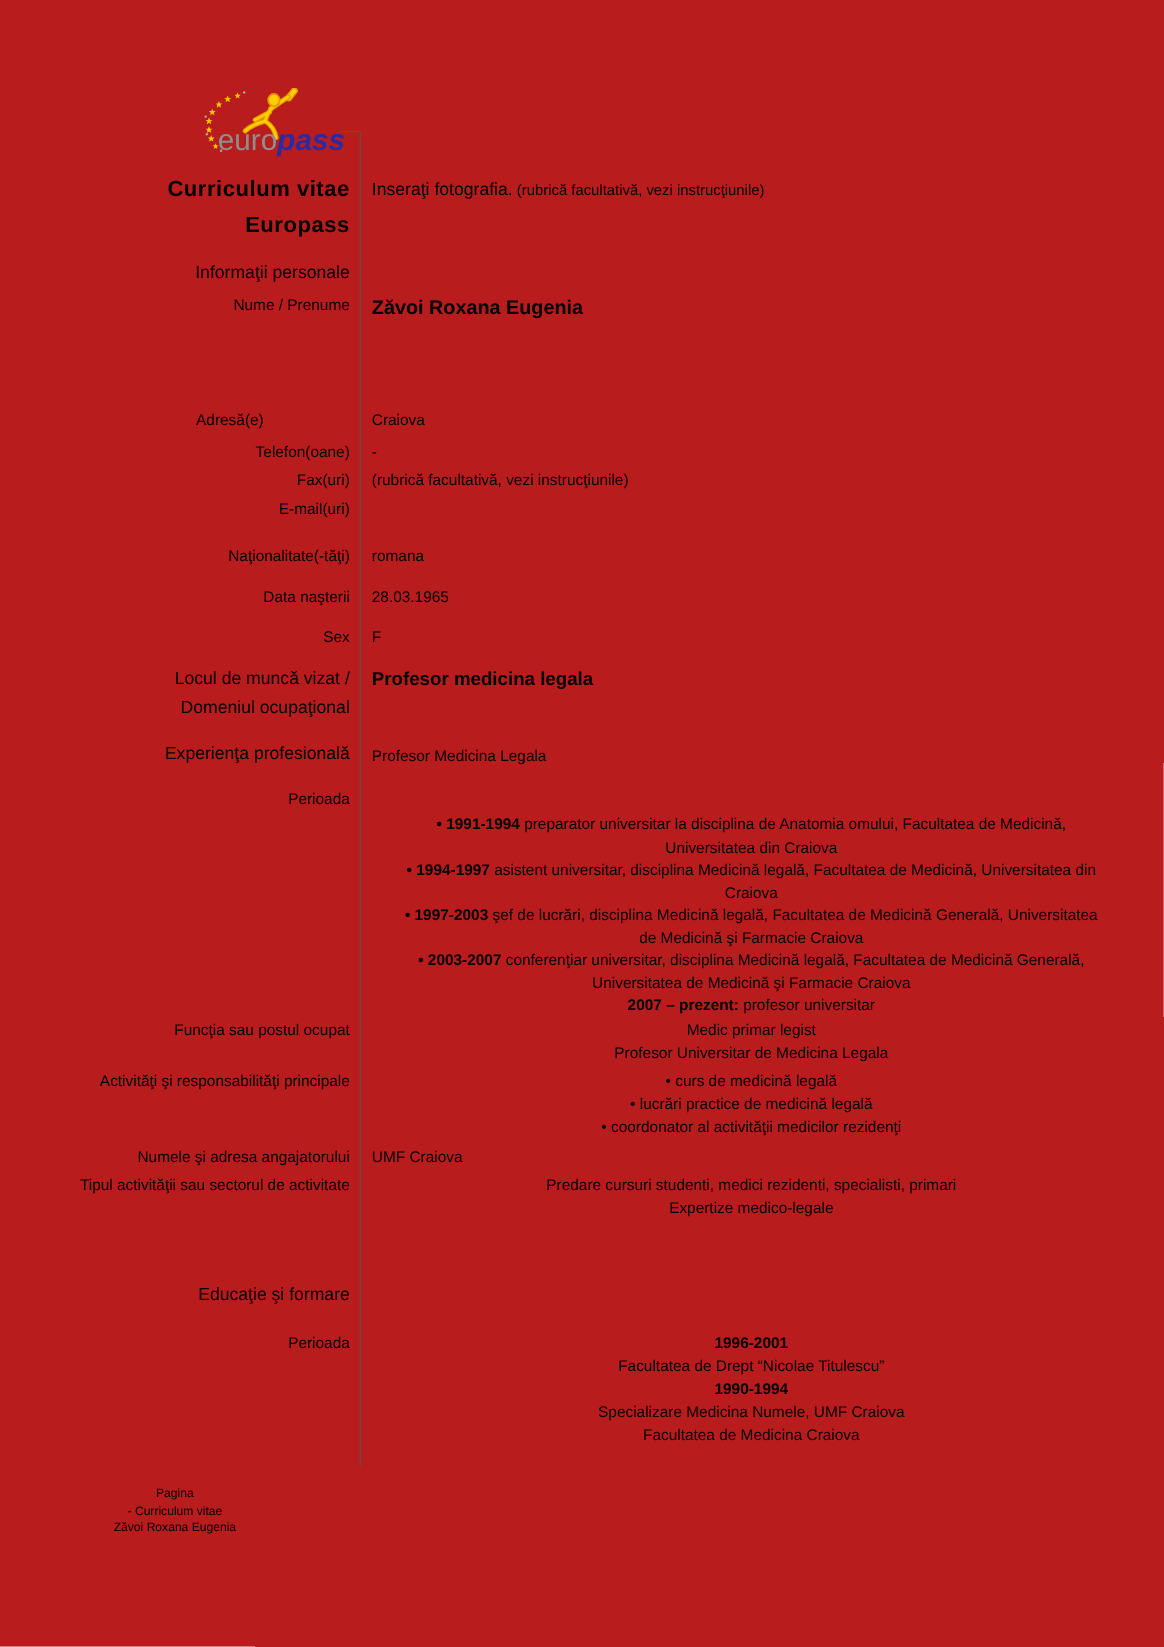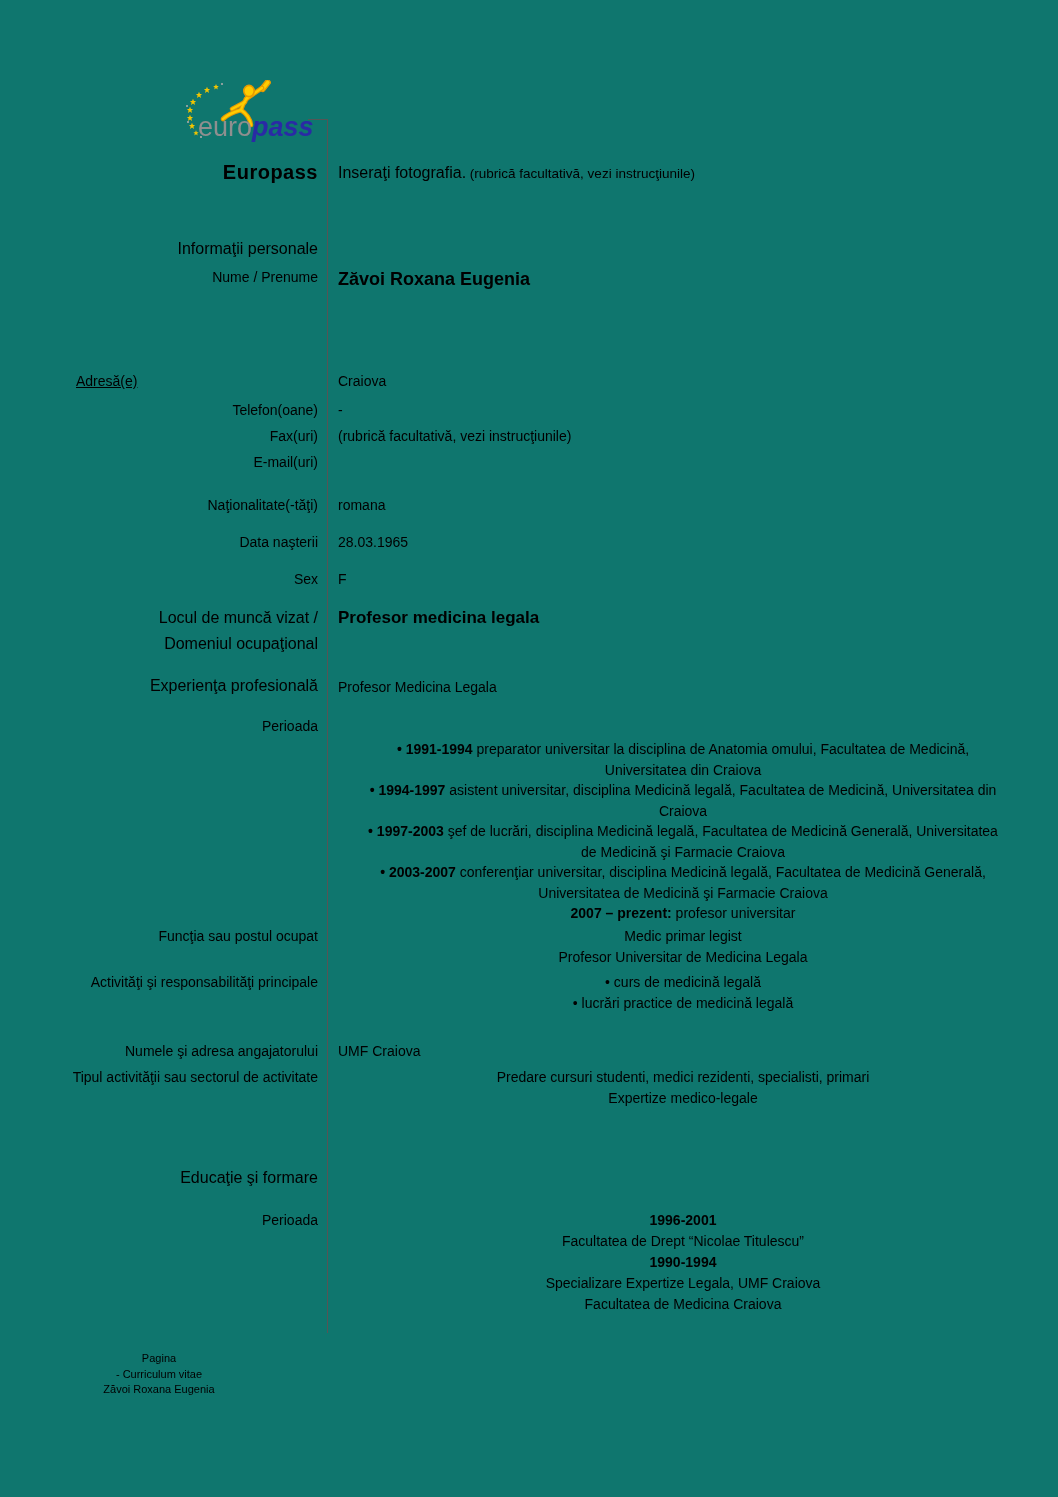--- a/index.html
+++ b/index.html
@@ -1,25 +1,25 @@
 <!DOCTYPE html>
 <html><head>
 <meta charset="utf-8">
 <style>
   html,body { margin:0; padding:0; background:#fff; }
   .page {
-    position:relative; width:1058px; height:1497px; background:#0f766e;
+    position:relative; width:1058px; height:1497px; background:#b91c1c;
     font-family:"Liberation Sans","DejaVu Sans",sans-serif; color:#000;
     overflow:hidden;
   }
   .vline { position:absolute; left:327px; top:119px; width:1px; height:1214px; background:#555; }
   .hline { position:absolute; left:308px; top:119px; width:19px; height:1px; background:#555; }
   .row { position:absolute; left:0; width:1058px; }
   .lab { position:absolute; left:0; top:0; width:318px; text-align:right; font-size:14px; line-height:20.5px; }
-  .lab.left { text-align:left; padding-left:76px; box-sizing:border-box;text-decoration:underline; }
+  .lab.left { text-align:center; padding-left:100px; box-sizing:border-box; }
   .lab.h { font-weight:normal; font-size:16px; line-height:26px; }
   .val { position:absolute; left:338px; top:0; width:690px; font-size:14px; line-height:20.5px; }
   .val.big { font-weight:bold; font-size:18px; line-height:24px; }
   .val.jobtitle { font-weight:bold; font-size:17px; line-height:26px; }
   .val.lh21 .tline { line-height:21px; }
   .b { font-weight:bold; }
   .title { position:absolute; top:156px; left:0; width:318px; text-align:right;
            font-size:20px; font-weight:bold; line-height:33px; letter-spacing:0.5px; }
   .photo-note { position:absolute; top:163px; left:338px; width:700px; font-size:16px; line-height:20px; }
   .photo-note .small { font-size:13.5px; }
@@ -74,20 +74,21 @@
       <ellipse cx="66" cy="11" rx="5.2" ry="5.6" fill="#ffcc00" stroke="#e69a00" stroke-width="1.6"></ellipse>
     </g>
 
     <text x="15" y="56" font-size="27" fill="#8f8f8f"><tspan>euro</tspan><tspan font-weight="bold" font-style="italic" fill="#2a2aa5">pass</tspan></text>
   </svg>
 
   <div class="hline"></div>
   <div class="vline"></div>
 
   <div class="title">
+    <div>Curriculum vitae</div>
     <div>Europass</div>
   </div>
 
   <div class="photo-note"><span>Inseraţi fotografia.</span><span class="small"> (rubrică facultativă, vezi instrucţiunile)</span></div>
 
   <div class="row" style="top:236px">
     <div class="lab h">Informaţii personale</div>
   </div>
 
   <div class="row" style="top:267px">
@@ -167,20 +168,21 @@
         <div class="tline"><span>Medic primar legist</span></div>
         <div class="tline"><span>Profesor Universitar de Medicina Legala</span></div>
       </div>
   </div>
 
   <div class="row" style="top:972px">
     <div class="lab">Activităţi şi responsabilităţi principale</div>
     <div class="val lh21">
         <div class="tline"><span>• curs de medicină legală</span></div>
         <div class="tline"><span>• lucrări practice de medicină legală</span></div>
+        <div class="tline"><span>• coordonator al activităţii medicilor rezidenţi</span></div>
       </div>
   </div>
 
   <div class="row" style="top:1041px">
     <div class="lab">Numele şi adresa angajatorului</div>
     <div class="val">UMF Craiova</div>
   </div>
 
   <div class="row" style="top:1067px">
     <div class="lab">Tipul activităţii sau sectorul de activitate</div>
@@ -193,21 +195,21 @@
   <div class="row" style="top:1165px">
     <div class="lab h">Educaţie şi formare</div>
   </div>
 
   <div class="row" style="top:1210px">
     <div class="lab">Perioada</div>
     <div class="val lh21">
         <div class="tline"><span class="b">1996-2001</span><span></span></div>
         <div class="tline"><span>Facultatea de Drept “Nicolae Titulescu”</span></div>
         <div class="tline"><span class="b">1990-1994</span><span></span></div>
-        <div class="tline"><span>Specializare Expertize Legala, UMF Craiova</span></div>
+        <div class="tline"><span>Specializare Medicina Numele, UMF Craiova</span></div>
         <div class="tline"><span>Facultatea de Medicina Craiova</span></div>
       </div>
   </div>
 
   <div class="footer">
     <div>Pagina</div>
     <div>- Curriculum vitae</div>
     <div>Zăvoi Roxana Eugenia</div>
   </div>
 

